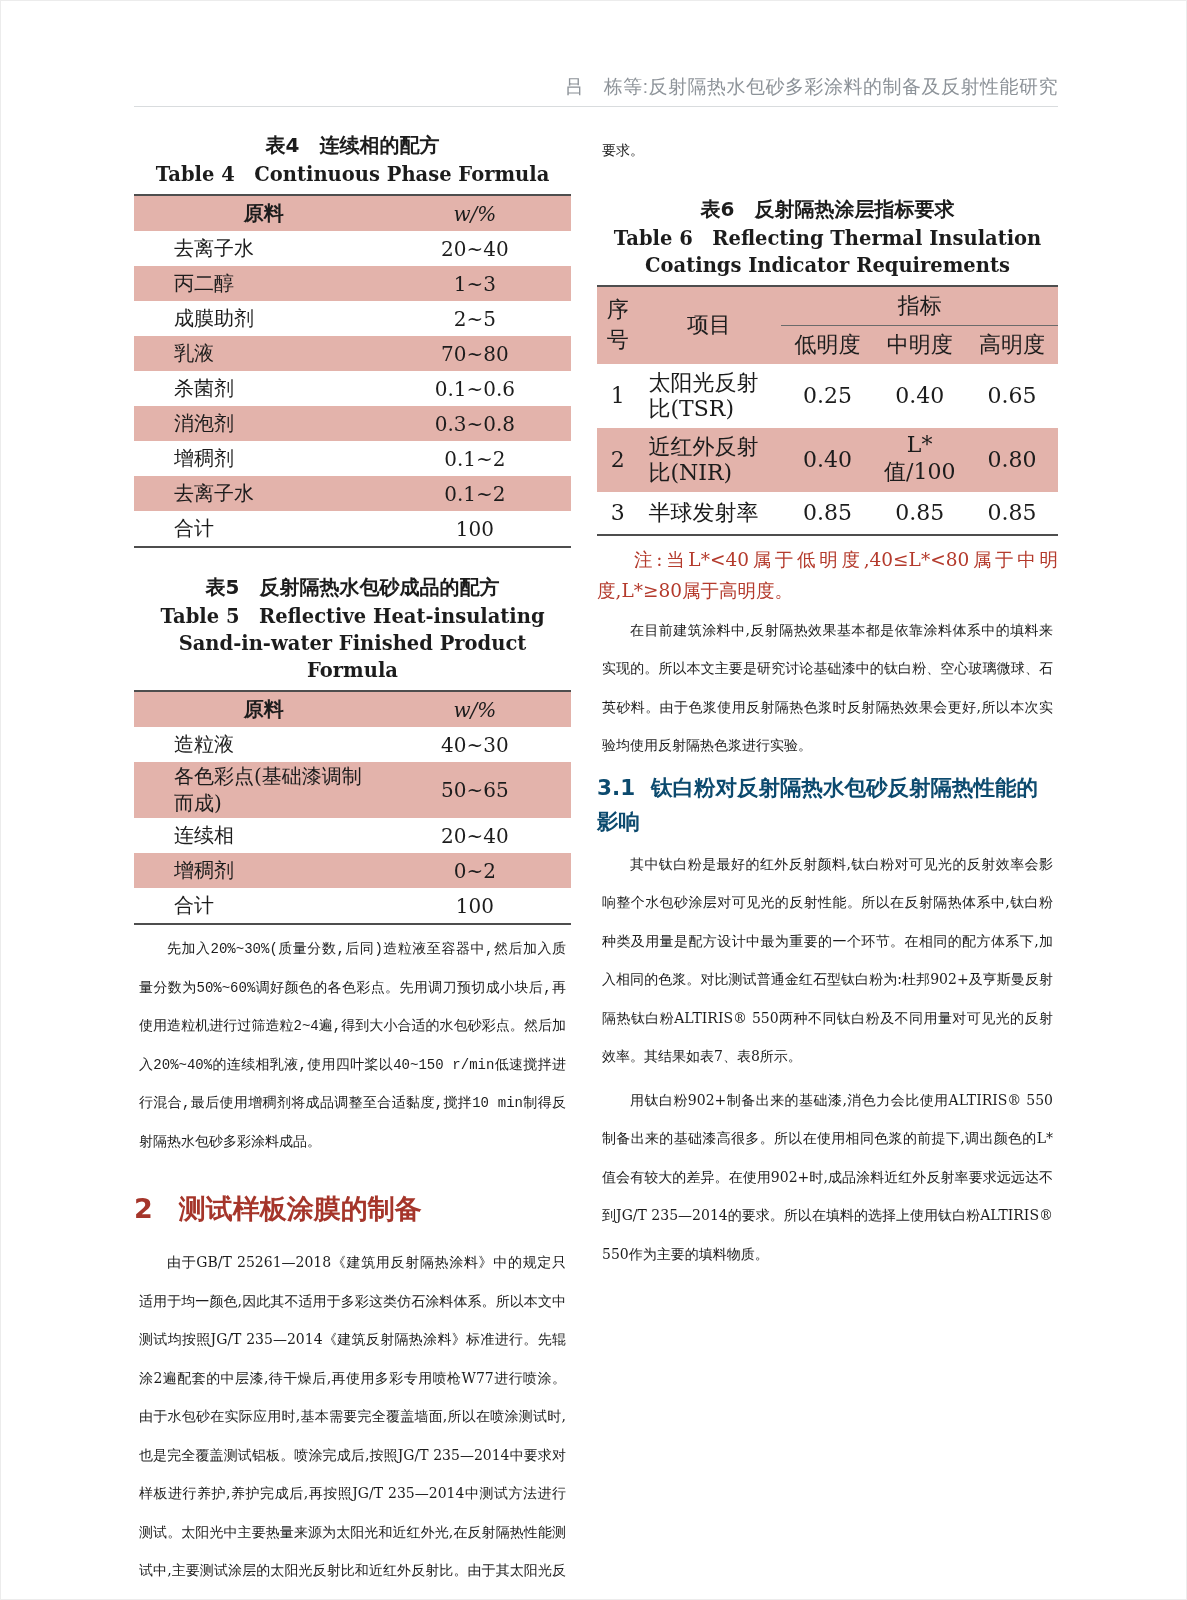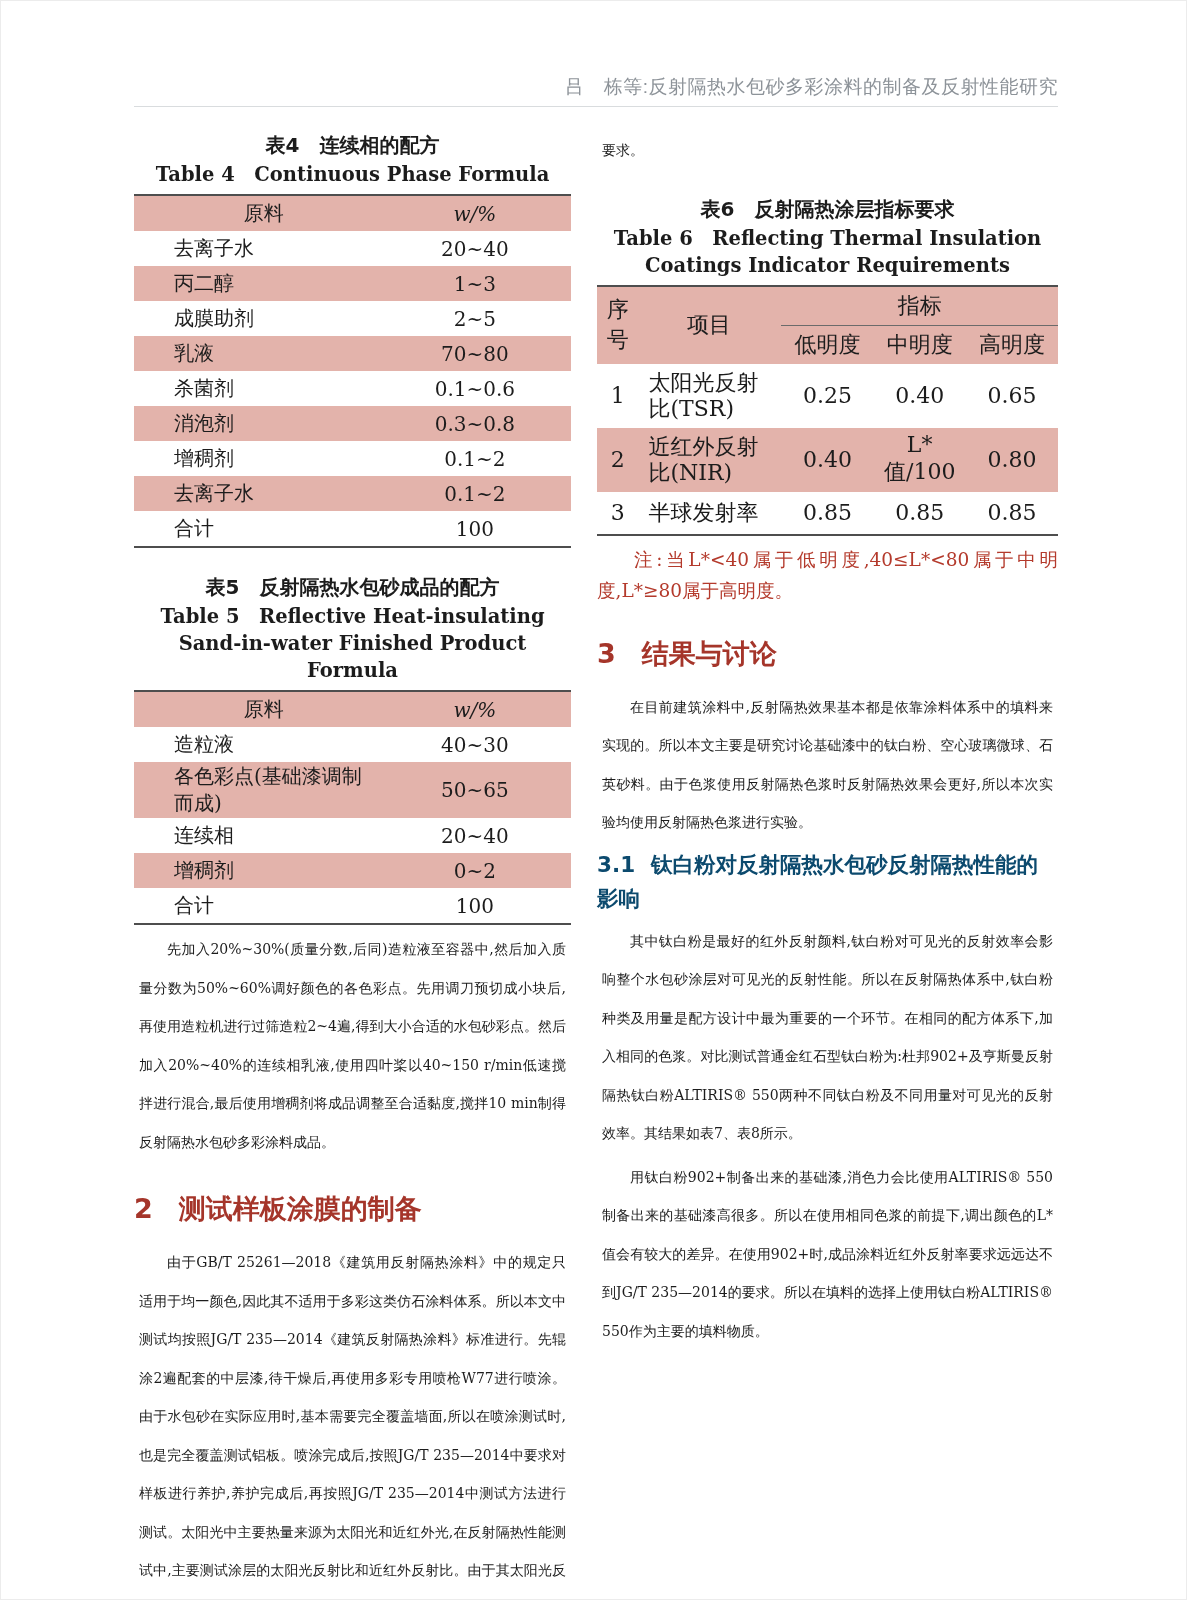--- a/index.html
+++ b/index.html
@@ -14,21 +14,21 @@
   .col-right{width:461px;flex:0 0 461px;}
 
   .cap-zh{font-size:20px;font-weight:bold;text-align:center;
           font-family:"DejaVu Sans","Liberation Sans",sans-serif;margin:6px 0 2px;}
   .cap-en{font-size:19.5px;font-weight:bold;text-align:center;line-height:27px;margin:2px 0 6px;}
 
   table{width:100%;border-collapse:collapse;border-top:2px solid #4e4e4e;border-bottom:2px solid #4e4e4e;}
   .t45{font-size:20px;}
   .t45 th,.t45 td{height:33px;font-weight:normal;}
   .t45 .c1{text-align:left;padding-left:40px;}
-  .t45 th.c1{text-align:center;padding-left:16px;}
+  .t45 th.c1{text-align:center;padding-left:16px;font-weight:bold;}
   .t45 .c2{text-align:center;width:44%;}
   .pink{background:#e3b3ab;}
   .wpct{font-style:italic;}
 
   .t6{font-size:22px;}
   .t6 th,.t6 td{font-weight:normal;text-align:center;padding:4px 2px;}
   .t6 .seq{width:9%;}
   .t6 .item{width:31%;text-align:left;padding-left:10px;line-height:26px;}
   .t6 th.item{text-align:center;padding-left:0;}
   .t6 .v{width:20%;}
@@ -43,21 +43,21 @@
   p.noindent{text-indent:0;}
 
   h2.sec{font-family:"DejaVu Sans","Liberation Sans",sans-serif;color:#a5352a;
          font-size:27px;margin:30px 0 16px;font-weight:bold;}
   h2.sec .num{margin-right:26px;}
   h3.subsec{font-family:"DejaVu Sans","Liberation Sans",sans-serif;color:#0c4a6e;
          font-size:21.5px;margin:6px 0 6px;font-weight:bold;line-height:34px;}
   h3.subsec .num{margin-right:16px;}
 
   .mt-t5{margin-top:26px;}
-  .mt-para{margin-top:30px;}
+  .mt-para{margin-top:30px;font-family:Liberation Mono, monospace;}
   .mt-t6{margin-top:26px;}
   .mt-sec3{margin-top:40px;}
 
   .footer{position:absolute;right:127px;bottom:50px;display:flex;align-items:center;}
   .f-txt{display:flex;flex-direction:column;align-items:flex-end;margin-right:9px;}
   .f-zh{font-family:"DejaVu Sans","Liberation Sans",sans-serif;font-weight:bold;
         font-size:22px;color:#3c506b;line-height:24px;}
   .f-en{font-size:12.5px;color:#8d9299;line-height:18px;}
   .f-bar{width:3px;height:46px;background:#3c5a7d;margin-right:8px;}
   .f-num{font-size:29px;color:#3c5a7d;}
@@ -207,23 +207,20 @@
             <td class="item">半球发射率</td>
             <td class="v">0.85</td>
             <td class="v">0.85</td>
             <td class="v">0.85</td>
           </tr>
         </tbody>
       </table>
 
       <p class="note">注:当L*&lt;40属于低明度,40≤L*&lt;80属于中明度,L*≥80属于高明度。</p>
 
-      <h2 class="sec mt-sec3">
-        <span class="num">3</span><span>结果与讨论</span>
-      </h2>
 
       <p class="body">在目前建筑涂料中,反射隔热效果基本都是依靠涂料体系中的填料来实现的。所以本文主要是研究讨论基础漆中的钛白粉、空心玻璃微球、石英砂料。由于色浆使用反射隔热色浆时反射隔热效果会更好,所以本次实验均使用反射隔热色浆进行实验。</p>
 
       <h3 class="subsec">
         <span class="num">3.1</span><span>钛白粉对反射隔热水包砂反射隔热性能的影响</span>
       </h3>
 
       <p class="body">其中钛白粉是最好的红外反射颜料,钛白粉对可见光的反射效率会影响整个水包砂涂层对可见光的反射性能。所以在反射隔热体系中,钛白粉种类及用量是配方设计中最为重要的一个环节。在相同的配方体系下,加入相同的色浆。对比测试普通金红石型钛白粉为:杜邦902+及亨斯曼反射隔热钛白粉ALTIRIS® 550两种不同钛白粉及不同用量对可见光的反射效率。其结果如表7、表8所示。</p>
       <p class="body">用钛白粉902+制备出来的基础漆,消色力会比使用ALTIRIS® 550制备出来的基础漆高很多。所以在使用相同色浆的前提下,调出颜色的L*值会有较大的差异。在使用902+时,成品涂料近红外反射率要求远远达不到JG/T 235—2014的要求。所以在填料的选择上使用钛白粉ALTIRIS® 550作为主要的填料物质。</p>
 

